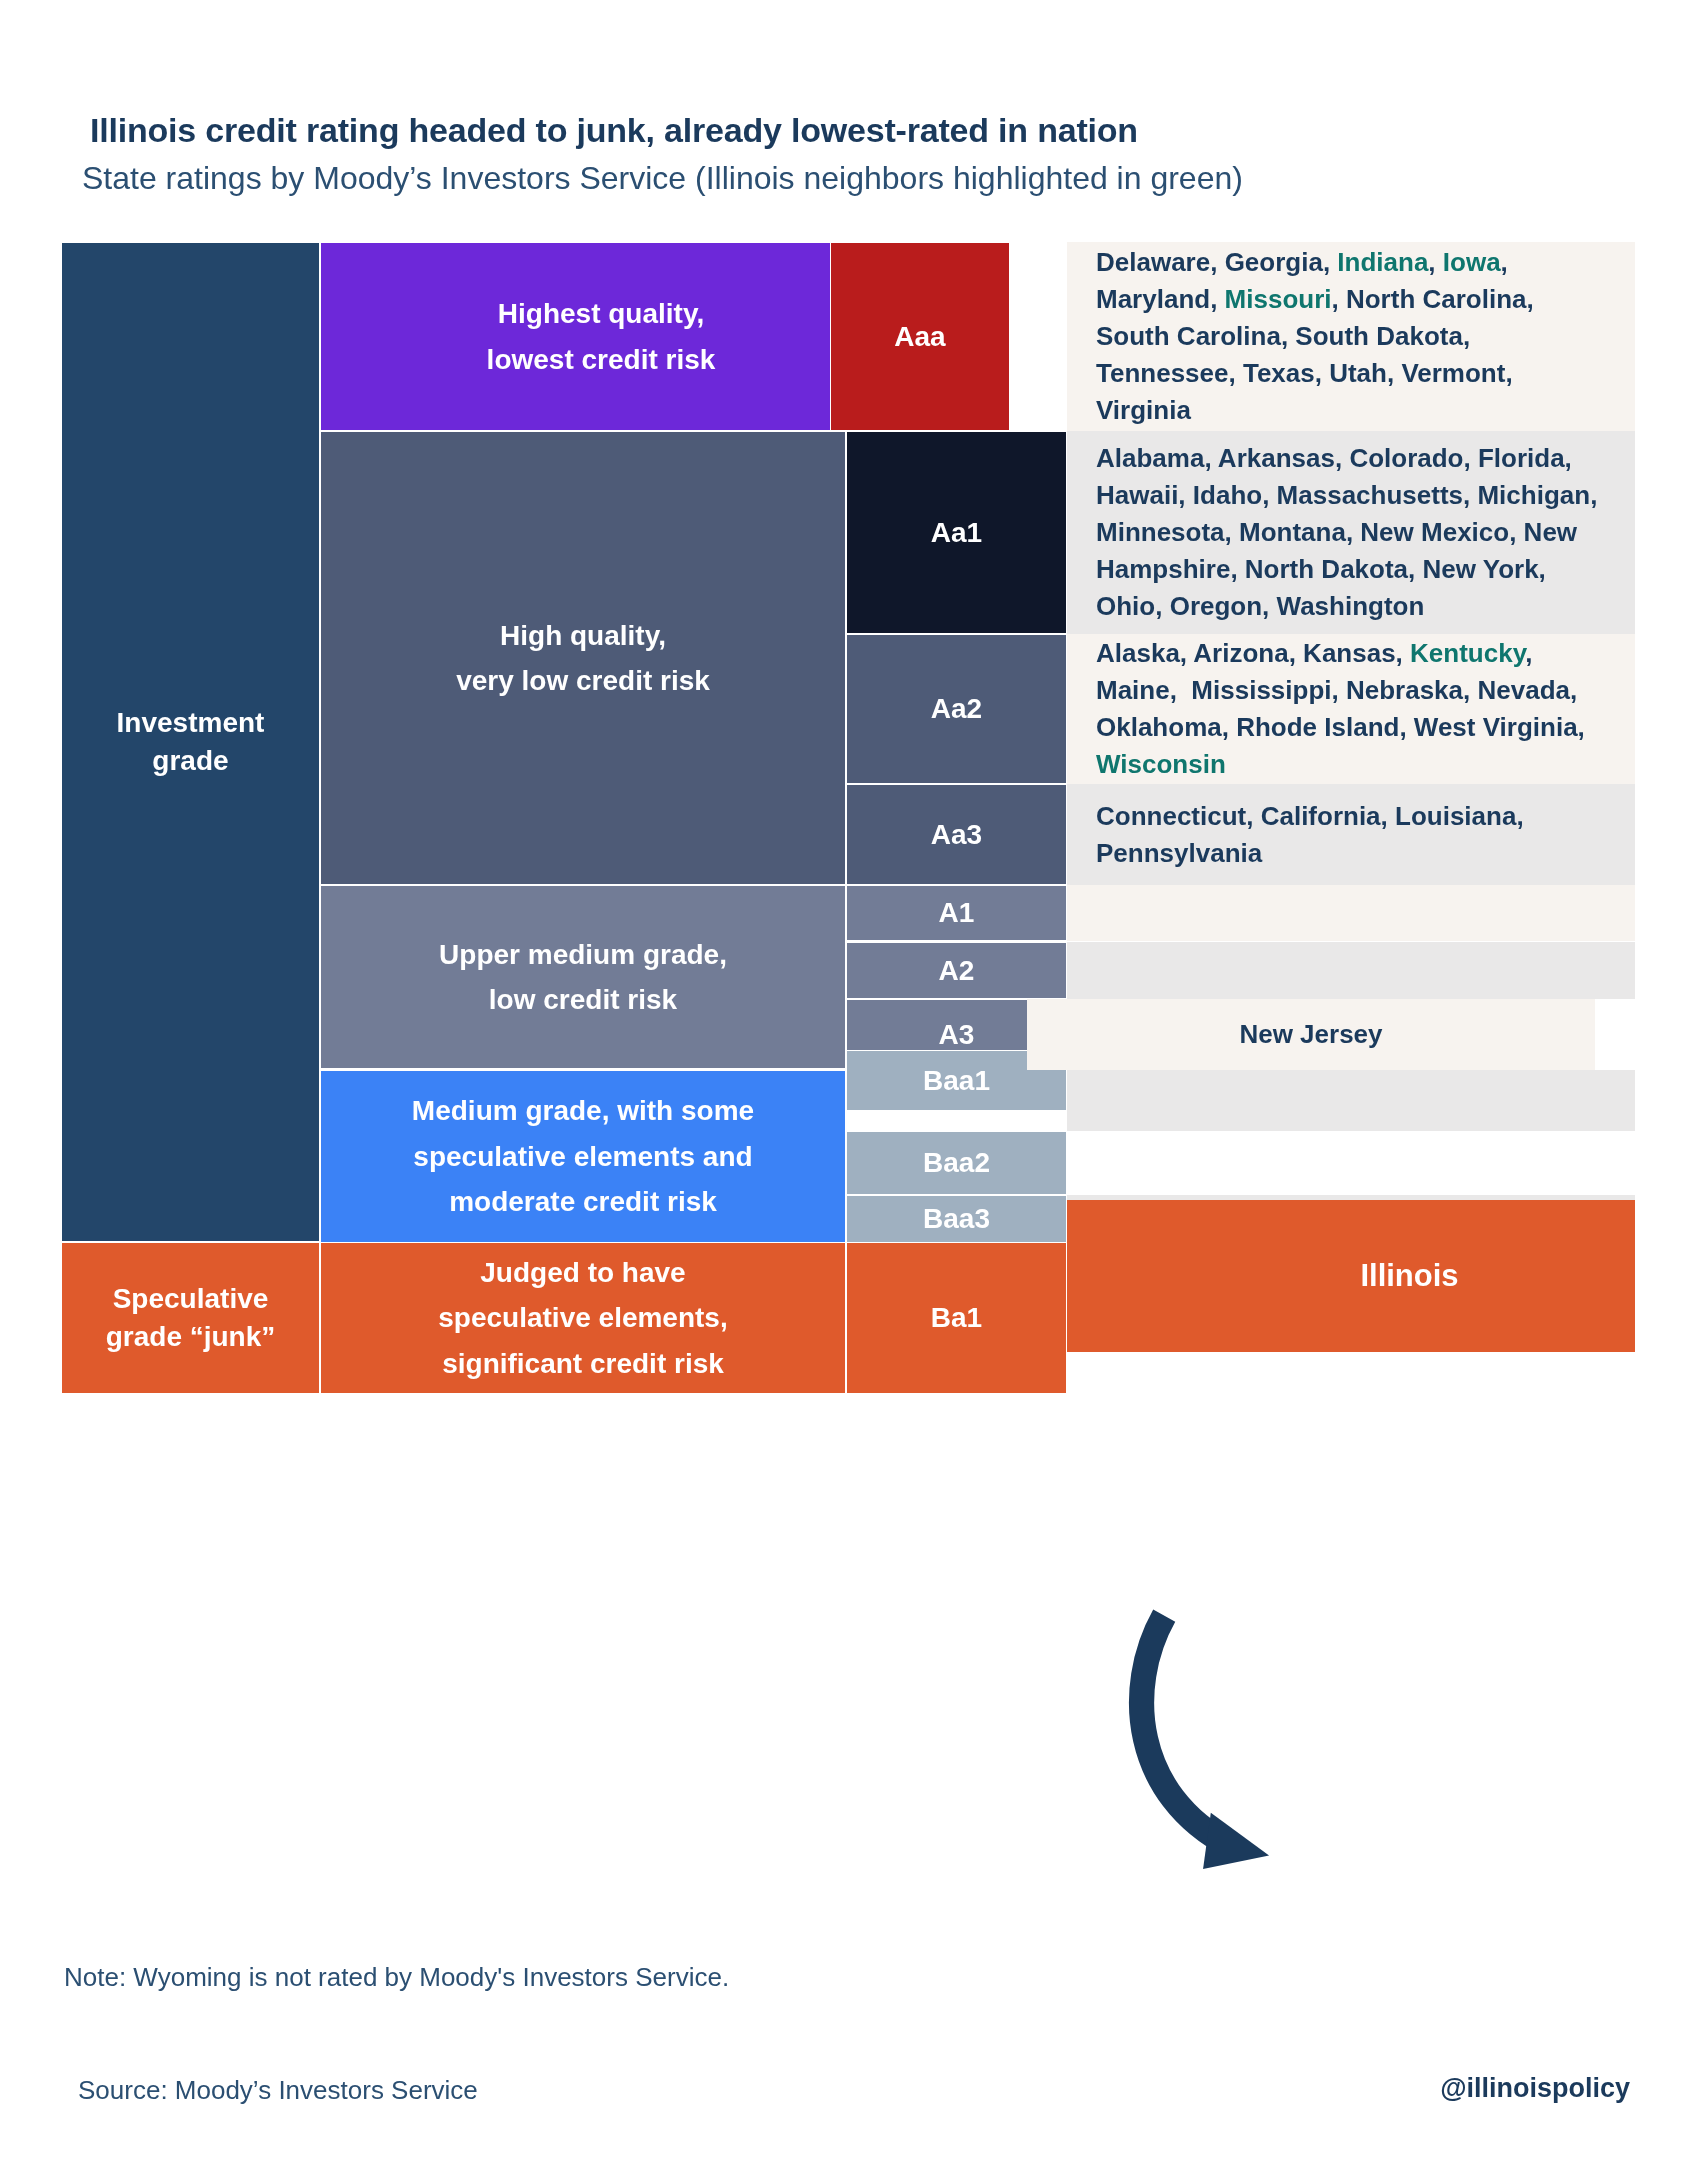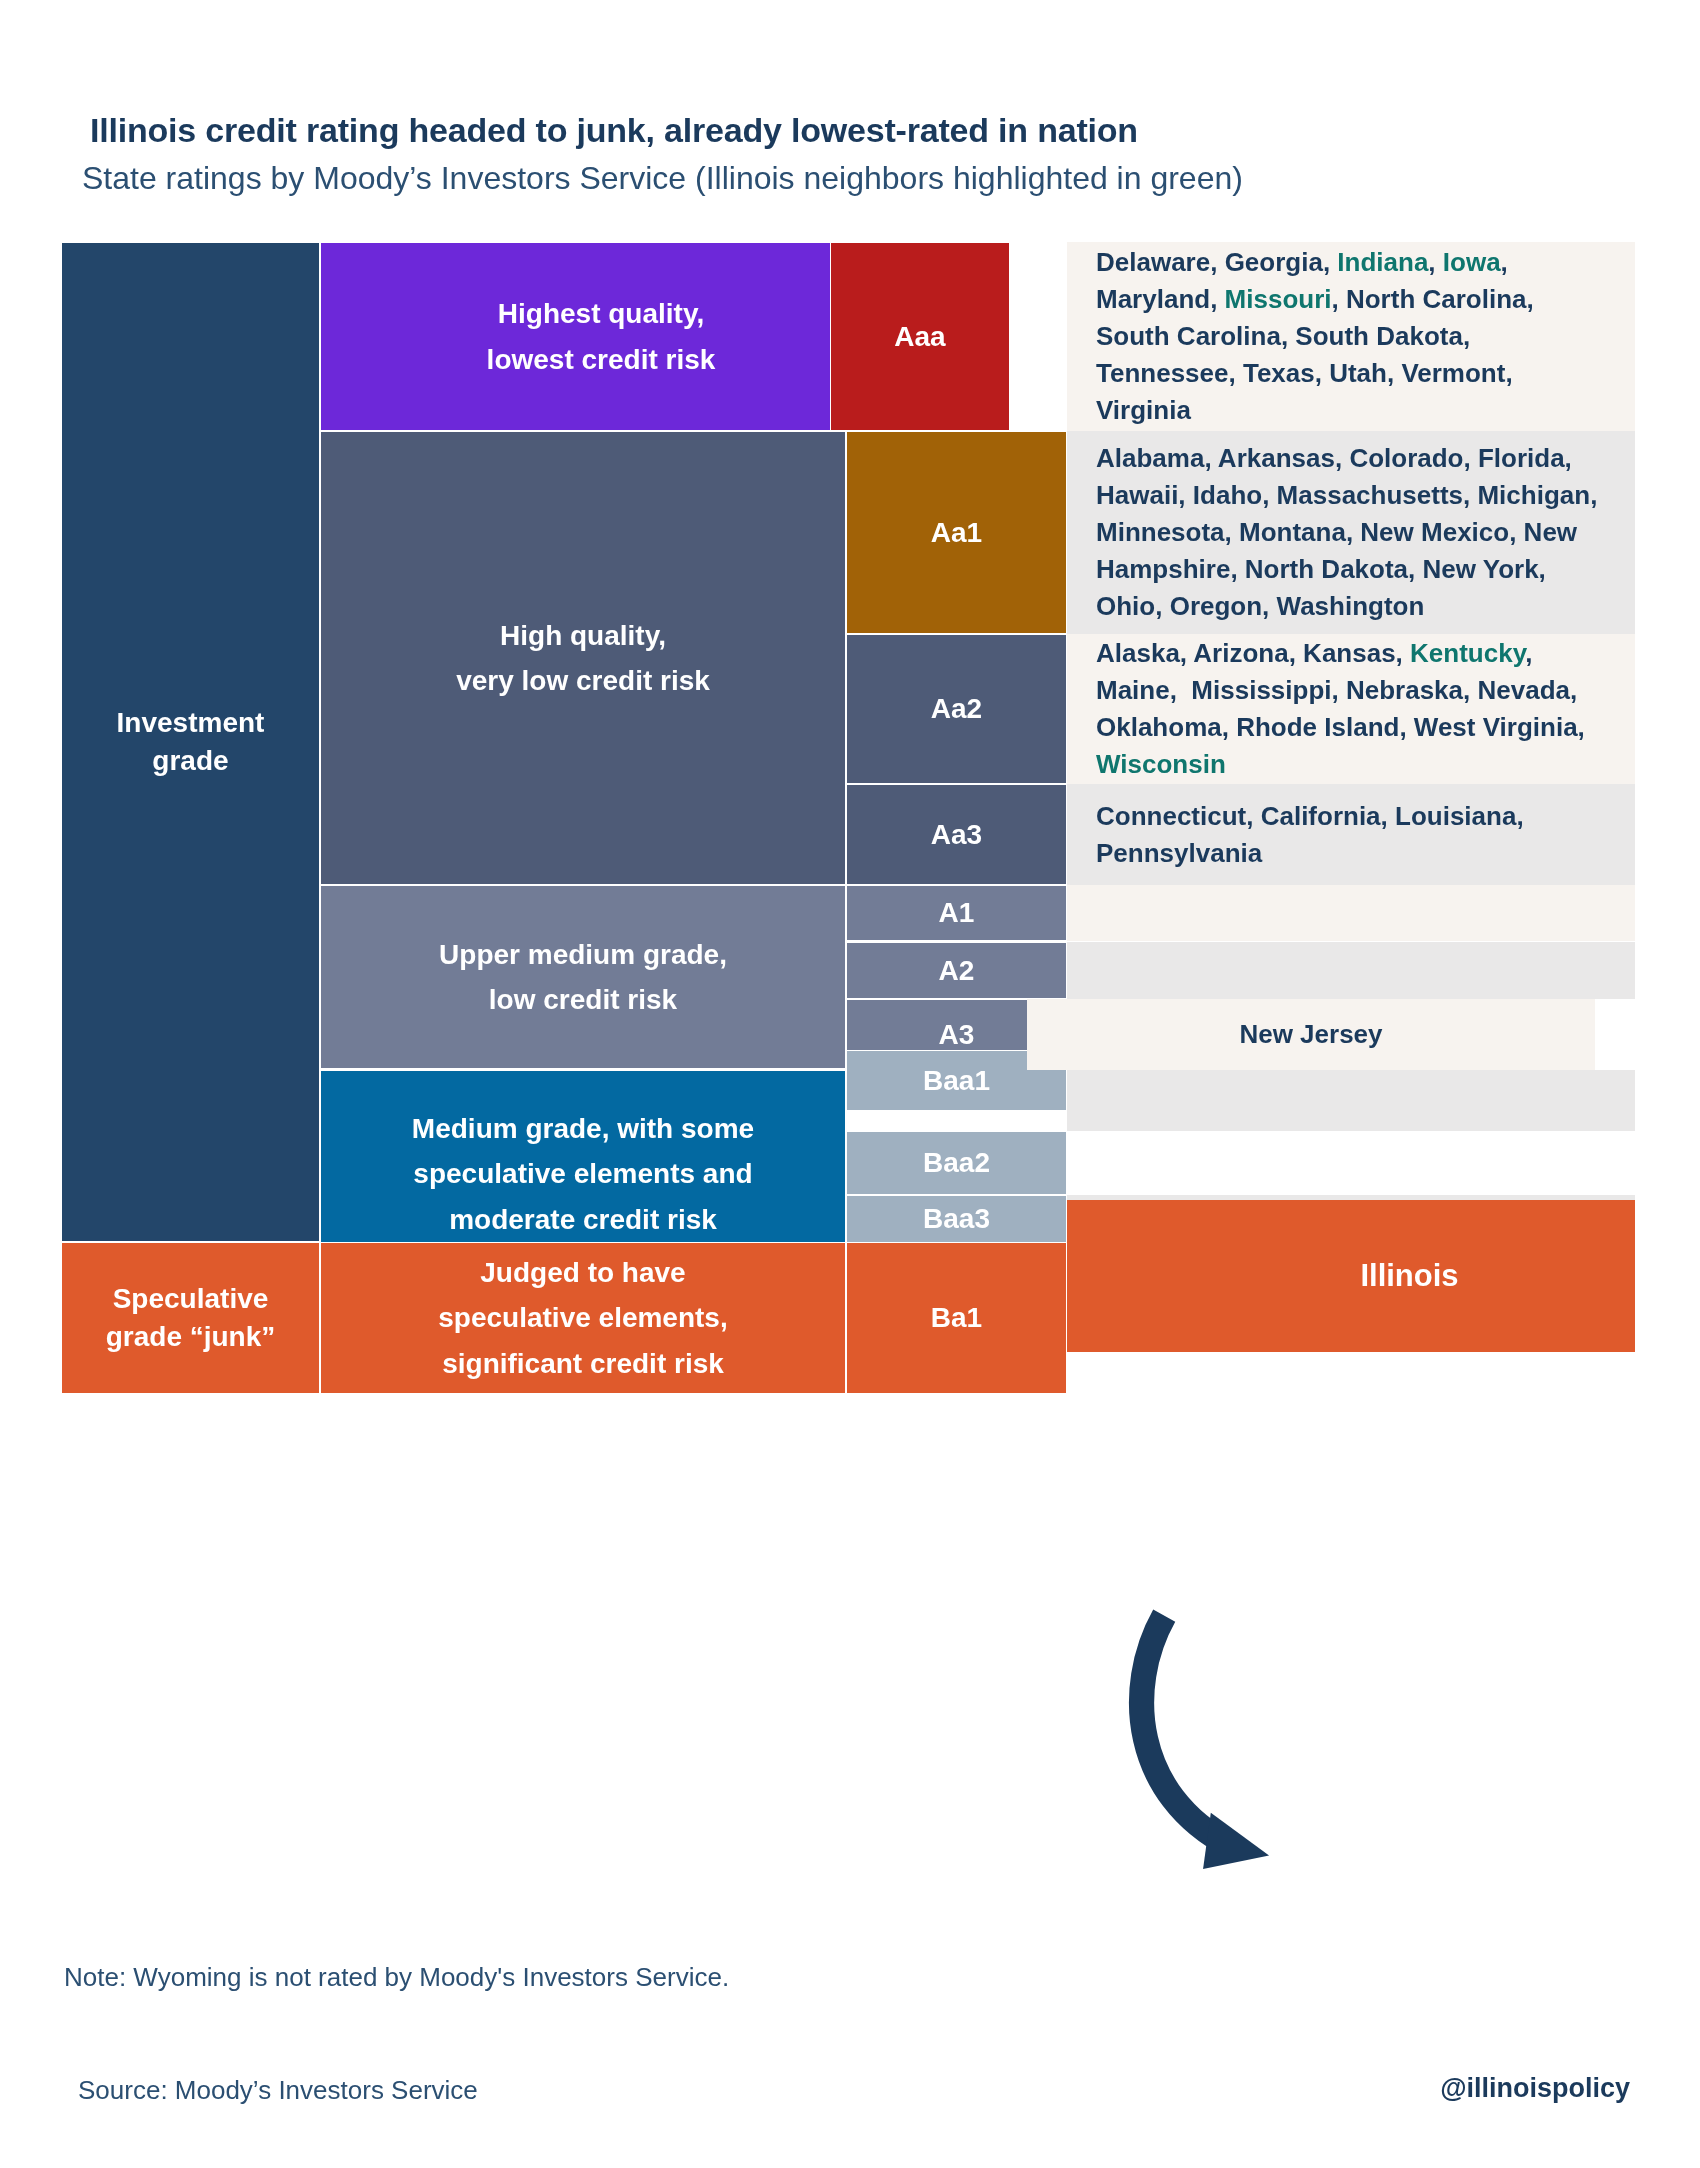--- a/index.html
+++ b/index.html
@@ -182,40 +182,40 @@
       </span>
     </div>
 
     <div class="cell desc-label" style="left:259px; top:643px; width:526px; height:184px; background:#727C96;">
       <span>
         <span>Upper medium grade,</span><br>
         <span>low credit risk</span>
       </span>
     </div>
 
-    <div class="cell desc-label" style="left:259px; top:828px; width:526px; height:173px; background:#0369a1;align-items:flex-end;">
+    <div class="cell desc-label" style="left:259px; top:828px; width:526px; height:173px; background:#3b82f6;">
       <span>
         <span>Medium grade, with some</span><br>
         <span>speculative elements and</span><br>
         <span>moderate credit risk</span>
       </span>
     </div>
 
     <div class="cell desc-label" style="left:259px; top:1000px; width:526px; height:152px; background:#DF5A2C;">
       <span>
         <span>Judged to have</span><br>
         <span>speculative elements,</span><br>
         <span>significant credit risk</span>
       </span>
     </div>
 
     <div class="cell rating-label" style="left:769px; top:0px; width:180px; height:189px; background:#b91c1c;">
       <span>Aaa</span>
     </div>
-    <div class="cell rating-label" style="left:785px; top:189px; width:221px; height:203px; background:#a16207;">
+    <div class="cell rating-label" style="left:785px; top:189px; width:221px; height:203px; background:#0f172a;">
       <span>Aa1</span>
     </div>
     <div class="cell rating-label" style="left:785px; top:392px; width:221px; height:150px; background:#4E5B77;">
       <span>Aa2</span>
     </div>
     <div class="cell rating-label" style="left:785px; top:542px; width:221px; height:101px; background:#4E5B77;">
       <span>Aa3</span>
     </div>
     <div class="cell rating-label" style="left:785px; top:643px; width:221px; height:56px; background:#727C96;">
       <span>A1</span>

